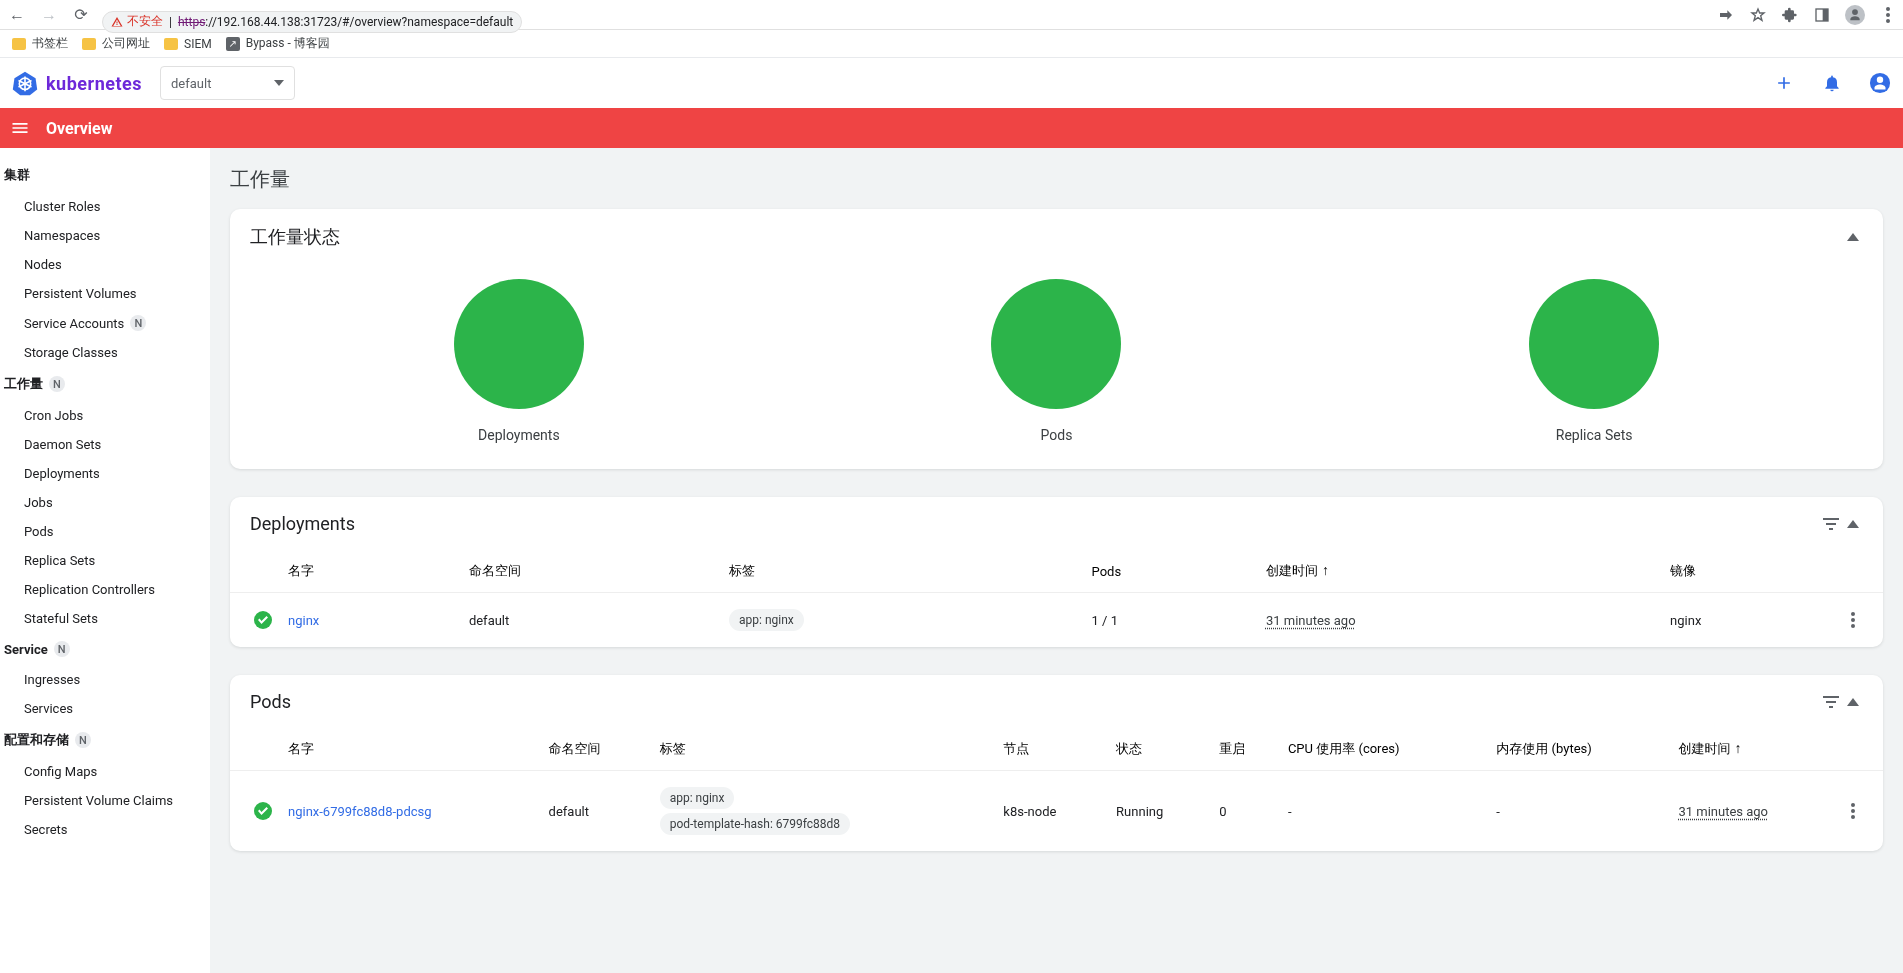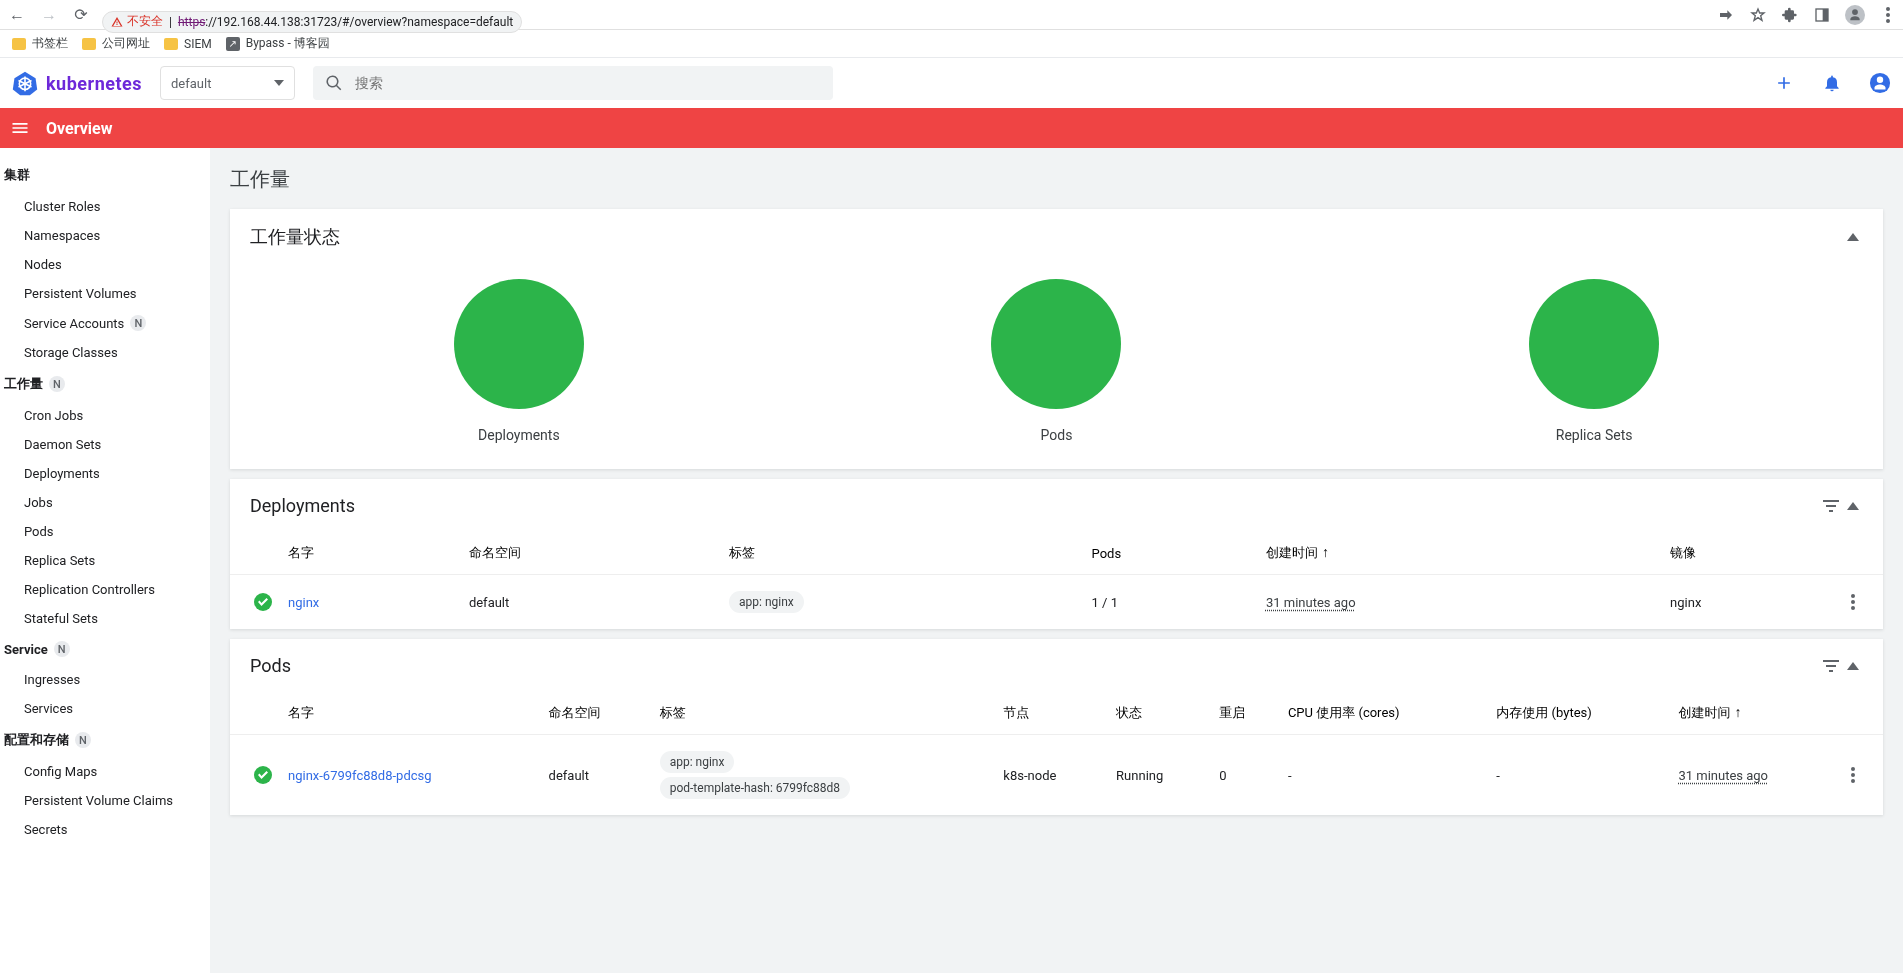--- a/index.html
+++ b/index.html
@@ -39,21 +39,21 @@
 
   
   .main { display: flex; height: calc(100vh - 148px); }
   .sidebar { width: 210px; padding: 10px 0 20px; overflow-y: auto; font-size: 13px; }
   .side-head { padding: 8px 4px; font-weight: 700; display: flex; align-items: center; gap: 6px; }
   .side-item { padding: 7px 14px 7px 24px; cursor: pointer; display:flex; align-items:center; gap:6px;}
   .nchip { display:inline-flex; align-items:center; justify-content:center; min-width:16px; height:16px; padding:0 4px; border-radius:8px; background:#e8eaed; color:#5f6368; font-size:11px; font-weight:500;}
 
   .content { flex: 1; background: #f1f3f4; overflow-y: auto; padding: 14px 20px 40px; }
   .section-title { font-size: 20px; margin: 4px 0 16px; color:#3c4043;}
-  .card { background: #fff; border-radius: 0; box-shadow: 0 1px 3px rgba(60,64,67,.15); margin-bottom: 10px; }
+  .card { background: #fff; border-radius: 10px; box-shadow: 0 1px 3px rgba(60,64,67,.15); margin-bottom: 28px; }
   .card-head { display: flex; align-items: center; padding: 16px 20px; }
   .card-title { font-size: 18px; font-weight:400; }
   .card-head .spacer { flex: 1; }
   .card-icon { color: #5f6368; cursor: pointer; padding: 4px; }
 
   .status-row { display: flex; justify-content: space-around; padding: 14px 20px 26px; }
   .status-col { text-align: center; }
   .circle { width: 130px; height: 130px; border-radius: 50%; background: #2cb44a; margin: 0 auto 18px; }
   .status-label { font-size: 14px; color: #3c4043; }
 
@@ -160,26 +160,20 @@
           <line x1="16" y1="17" x2="8" y2="13"></line>
         </g>
     </svg>
     <span>kubernetes</span>
   </div>
   <div class="ns-select">
     <span>default</span>
     <svg width="10" height="6" viewBox="0 0 10 6">
         <path d="M0 0l5 6 5-6z" fill="#5f6368"></path>
       </svg>
-  </div>
-  <div class="search">
-    <svg width="18" height="18" viewBox="0 0 24 24">
-        <path fill="#5f6368" d="M10 2a8 8 0 1 0 4.9 14.3l5.4 5.4 1.4-1.4-5.4-5.4A8 8 0 0 0 10 2zm0 2a6 6 0 1 1 0 12 6 6 0 0 1 0-12z"></path>
-      </svg>
-    <input placeholder="搜索" style="">
   </div>
   <div class="top-actions">
     <span class="ico-btn">
       <svg width="20" height="20" viewBox="0 0 24 24">
           <path fill="#326ce5" d="M11 5h2v6h6v2h-6v6h-2v-6H5v-2h6V5z"></path>
         </svg>
     </span>
     <span class="ico-btn">
       <svg width="20" height="20" viewBox="0 0 24 24">
           <path fill="#326ce5" d="M12 22a2 2 0 0 0 2-2h-4a2 2 0 0 0 2 2zm6-6V11a6 6 0 0 0-5-5.9V4a1 1 0 1 0-2 0v1.1A6 6 0 0 0 6 11v5l-2 2v1h16v-1l-2-2z"></path>

